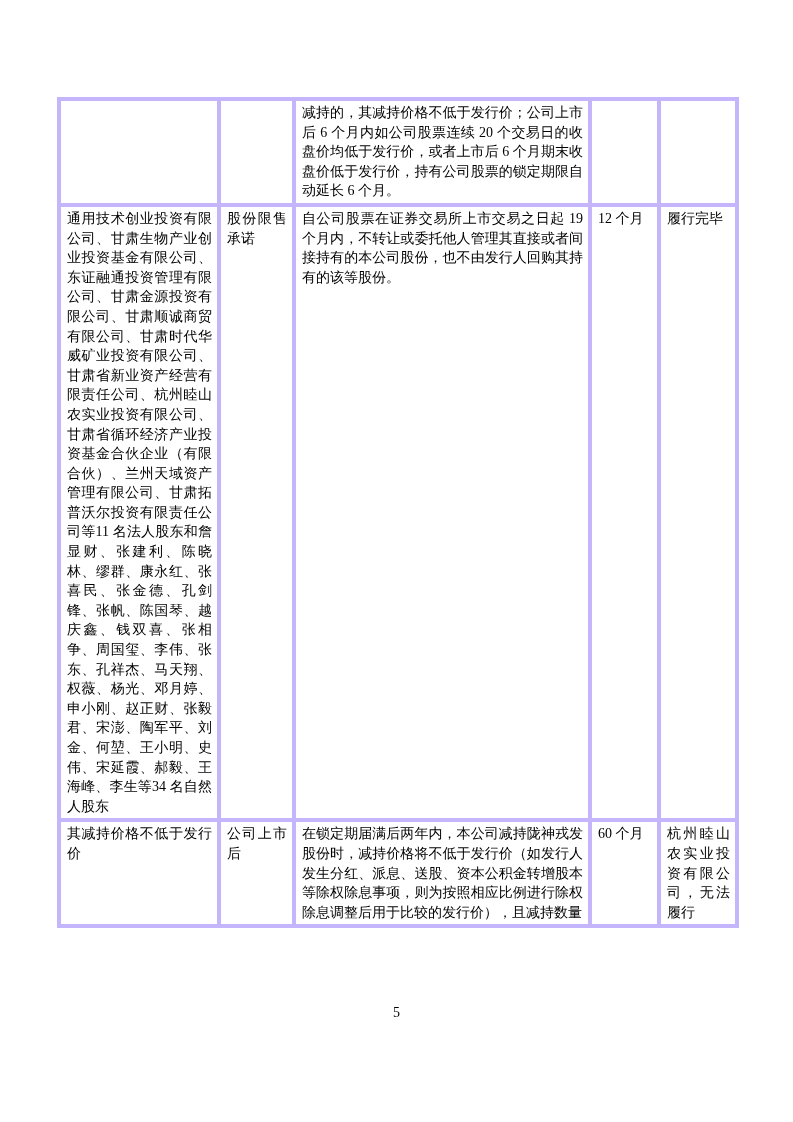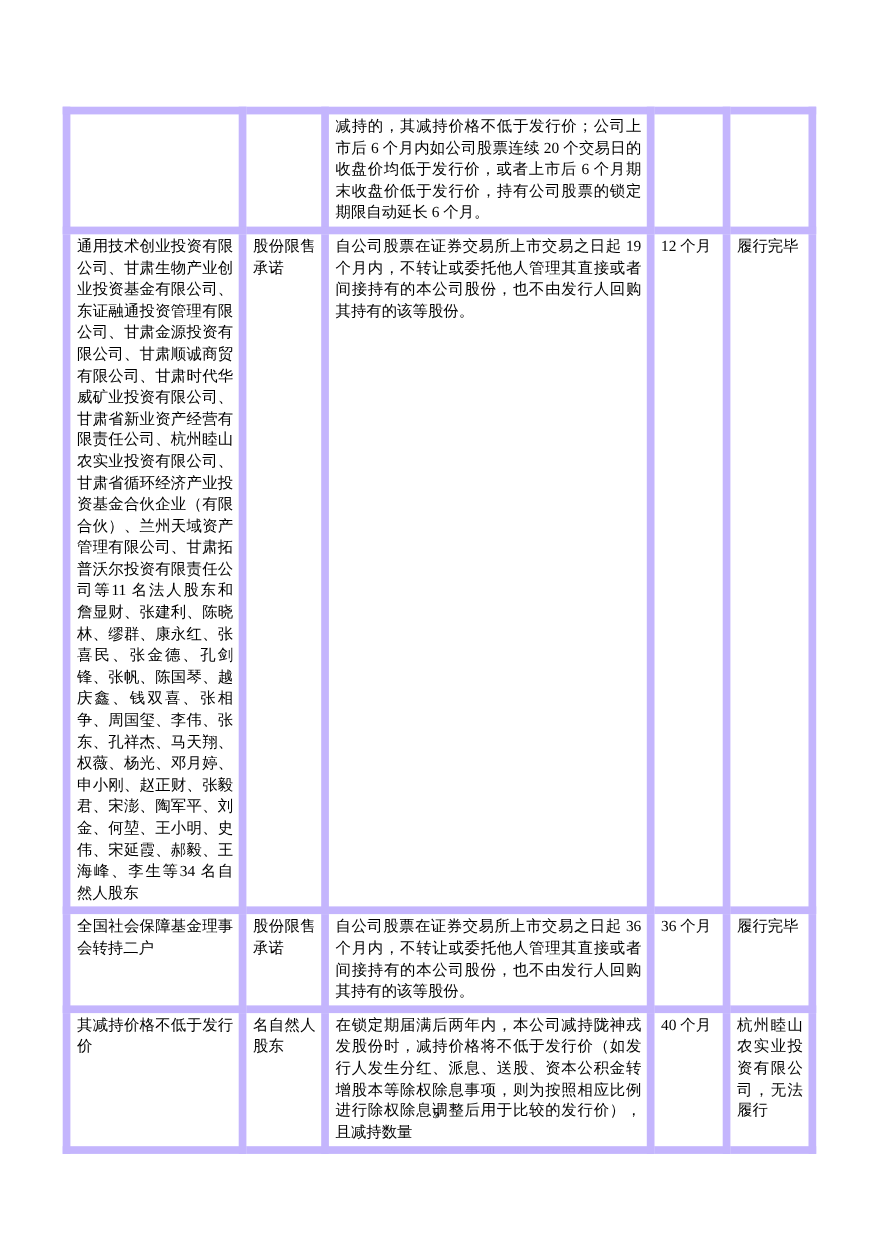--- a/index.html
+++ b/index.html
@@ -17,21 +17,21 @@
   }
   .doc-table {
     position: absolute;
     left: 57px;
     top: 97px;
     width: 678px;
     border-collapse: collapse;
     table-layout: fixed;
   }
   .doc-table td {
-    border: 7px solid #c4b5fd;
+    border: 4px solid #c4b5fd;
     vertical-align: top;
     padding: 2px 5px 2px 6px;
     font-size: 14px;
     line-height: 19.6px;
     text-align: justify;
     text-justify: inter-ideograph;
     overflow: hidden;
   }
   .col-party    { width: 160px; }
   .col-type     { width: 75px;  }
@@ -72,30 +72,23 @@
       <td class="duration-cell"></td>
       <td></td>
     </tr>
     <tr class="row-lockup1">
       <td>通用技术创业投资有限公司、甘肃生物产业创业投资基金有限公司、东证融通投资管理有限公司、甘肃金源投资有限公司、甘肃顺诚商贸有限公司、甘肃时代华威矿业投资有限公司、甘肃省新业资产经营有限责任公司、杭州睦山农实业投资有限公司、甘肃省循环经济产业投资基金合伙企业（有限合伙）、兰州天域资产管理有限公司、甘肃拓普沃尔投资有限责任公司等11 名法人股东和詹显财、张建利、陈晓林、缪群、康永红、张喜民、张金德、孔剑锋、张帆、陈国琴、越庆鑫、钱双喜、张相争、周国玺、李伟、张东、孔祥杰、马天翔、权薇、杨光、邓月婷、申小刚、赵正财、张毅君、宋澎、陶军平、刘金、何堃、王小明、史伟、宋延霞、郝毅、王海峰、李生等34 名自然人股东</td>
       <td>股份限售承诺</td>
       <td>自公司股票在证券交易所上市交易之日起 19 个月内，不转让或委托他人管理其直接或者间接持有的本公司股份，也不由发行人回购其持有的该等股份。</td>
       <td class="duration-cell">12 个月</td>
       <td>履行完毕</td>
     </tr>
-    <tr class="row-lockup2">
-      <td>全国社会保障基金理事会转持二户</td>
-      <td>股份限售承诺</td>
-      <td>自公司股票在证券交易所上市交易之日起 36 个月内，不转让或委托他人管理其直接或者间接持有的本公司股份，也不由发行人回购其持有的该等股份。</td>
-      <td class="duration-cell">36 个月</td>
-      <td>履行完毕</td>
-    </tr>
     <tr class="row-reduce">
       <td>其减持价格不低于发行价</td>
-      <td>名自然人股东</td>
+      <td>公司上市后</td>
       <td>在锁定期届满后两年内，本公司减持陇神戎发股份时，减持价格将不低于发行价（如发行人发生分红、派息、送股、资本公积金转增股本等除权除息事项，则为按照相应比例进行除权除息调整后用于比较的发行价），且减持数量</td>
-      <td class="duration-cell">40 个月</td>
+      <td class="duration-cell">60 个月</td>
       <td>杭州睦山农实业投资有限公司，无法履行</td>
     </tr>
   </tbody>
 </table>
 
 <div class="page-number">5</div>
 
 </body></html>

